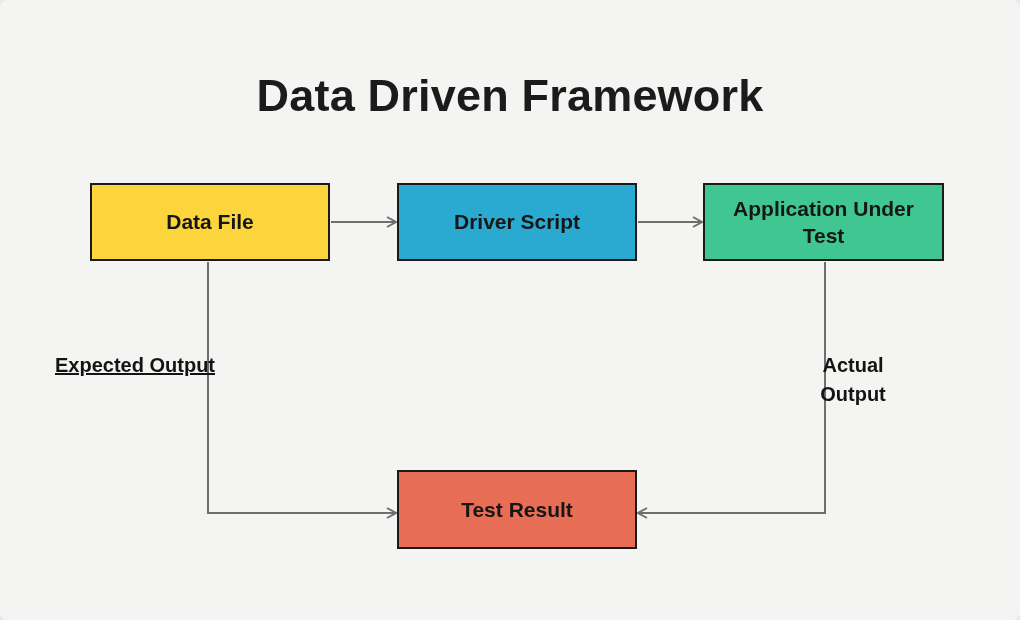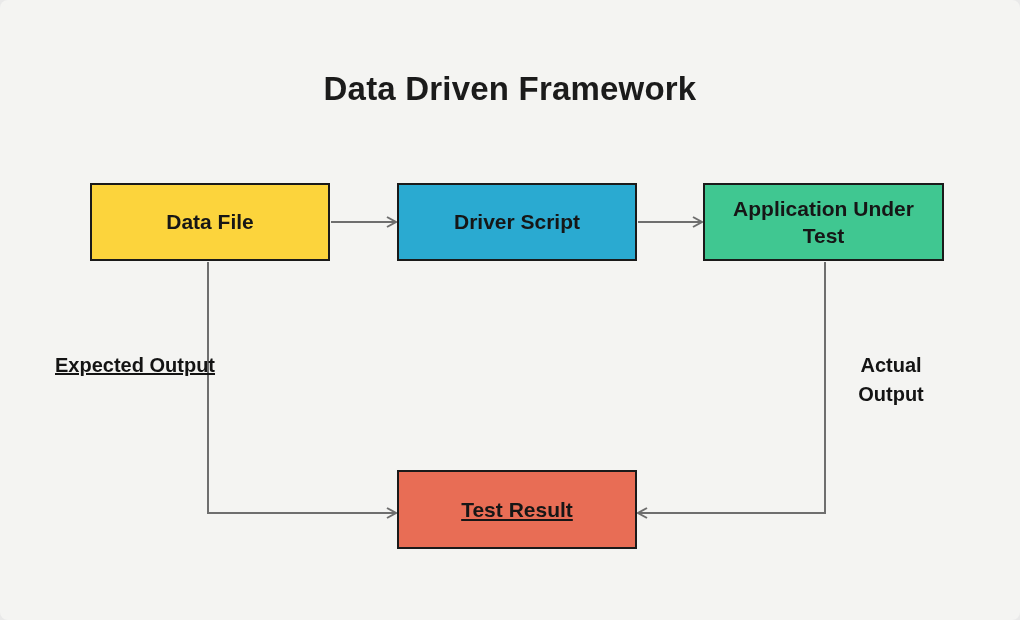--- a/index.html
+++ b/index.html
@@ -17,52 +17,52 @@
     background: var(--background, #f4f4f2);
     overflow: hidden;
     border-radius: 8px;
   }
   .diagram-title {
     position: absolute;
     left: 0;
     right: 0;
     top: 70px;
     text-align: center;
-    font-size: 33px;
+    font-size: 45px;
     font-weight: 700;
     color: #1b1b1b;
     letter-spacing: 0.2px;
   }
   .node {
     position: absolute;
     box-sizing: border-box;
     border: 2px solid var(--border, #1a1a1a);
     display: flex;
     align-items: center;
     justify-content: center;
     text-align: center;
     font-size: 21px;
     font-weight: 700;
     color: #161616;
     line-height: 1.3;
   }
   .node-data-file   { left: 90px;  top: 183px; width: 240px; height: 78px; }
   .node-driver      { left: 397px; top: 183px; width: 240px; height: 78px; }
   .node-aut         { left: 703px; top: 183px; width: 241px; height: 78px; padding: 8px 20px; }
-  .node-test-result { left: 397px; top: 470px; width: 240px; height: 79px; text-decoration: underline; }
+  .node-test-result { left: 397px; top: 470px; width: 240px; height: 79px; }
   .edge-label {
     position: absolute;
     font-size: 20px;
     font-weight: 700;
     color: #141414;
     text-align: center;
     line-height: 29px;
   }
   .edge-label-expected { left: 55px;  top: 351px; width: 160px; text-decoration: underline; }
-  .edge-label-actual   { left: 831px; top: 351px; width: 120px; }
+  .edge-label-actual   { left: 793px; top: 351px; width: 120px; }
   svg.connectors {
     position: absolute;
     left: 0;
     top: 0;
     width: 1020px;
     height: 620px;
     pointer-events: none;
   }
   svg.connectors path,
   svg.connectors polyline {

